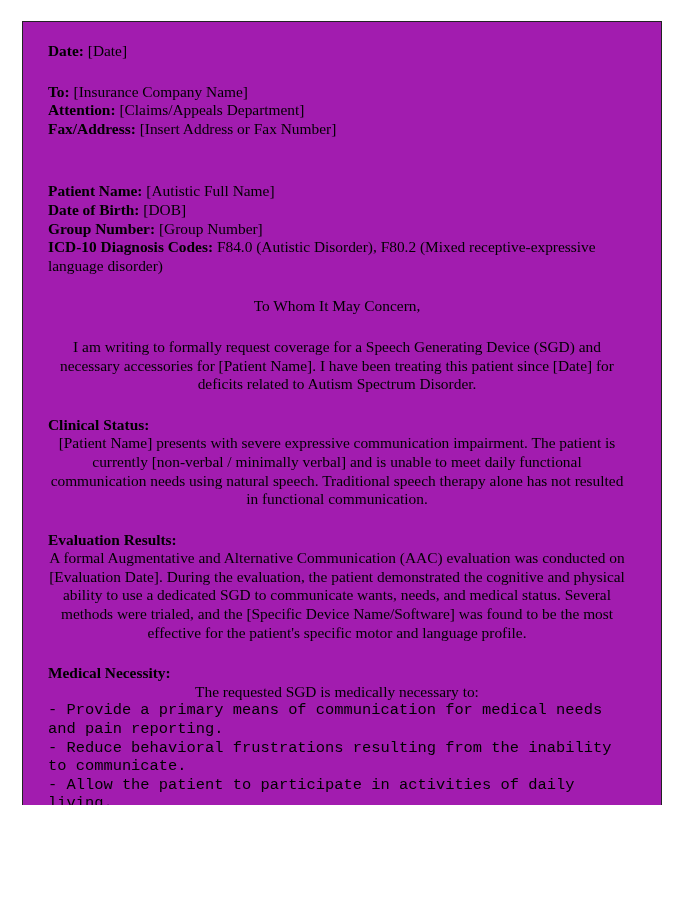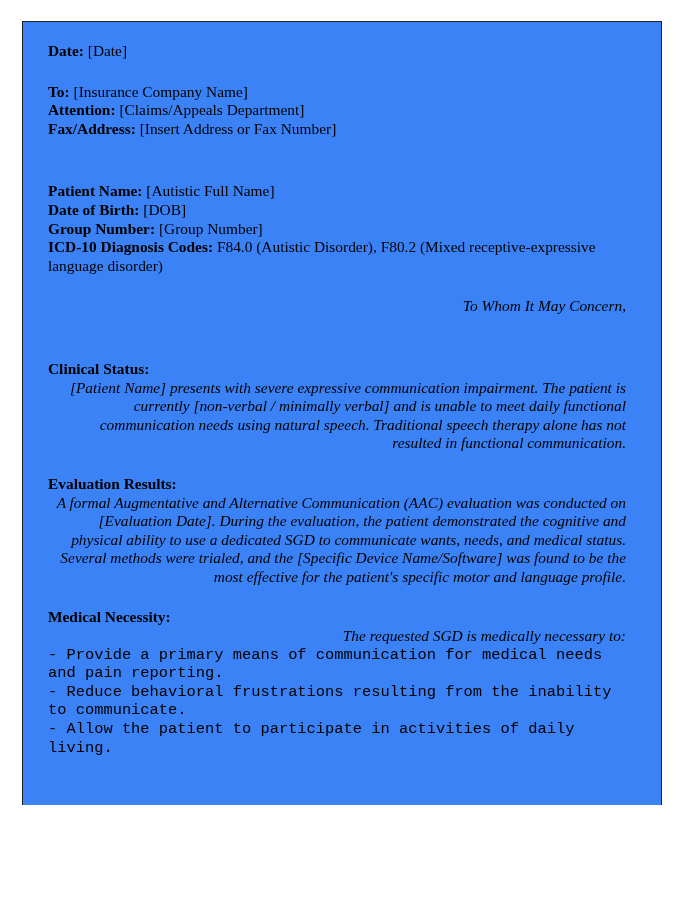--- a/index.html
+++ b/index.html
@@ -19,21 +19,21 @@
   
   #page-sheet {
     position: absolute;
     left: 22px;
     top: 21px;
     width: 640px;        
     height: 784px;       
     box-sizing: border-box;
     border: 1.6px solid #232323;
     border-bottom: none; 
-    background: #3b82f6;
+    background: #a21caf;
     overflow: hidden;
   }
 
   #doc-body {
     position: absolute;
     left: 25px;          
     top: 20px;
     width: 578px;        
     font-size: 15.4px;
     line-height: 18.6px;
@@ -52,22 +52,21 @@
     font-weight: bold;
   }
 
   .heading {
     font-weight: bold;
     margin: 0;
   }
 
   .para {
     margin: 0;
-    text-align: right;
-    font-style: italic;
+    text-align: center;
   }
 
   .bullet-line {
     margin: 0;
     font-family: Liberation Mono, monospace;
   }
 </style>
 </head>
 <body>
 
@@ -97,20 +96,21 @@
       <p class="line"><span class="lbl">Group Number:</span> <span>[Group Number]</span></p>
       <p class="line"><span class="lbl">ICD-10 Diagnosis Codes:</span> <span>F84.0 (Autistic Disorder), F80.2 (Mixed receptive-expressive language disorder)</span></p>
     </div>
 
     <div class="gap-lg"></div>
 
     <p class="para">To Whom It May Concern,</p>
 
     <div class="gap-lg"></div>
 
+    <p class="para">I am writing to formally request coverage for a Speech Generating Device (SGD) and necessary accessories for [Patient Name]. I have been treating this patient since [Date] for deficits related to Autism Spectrum Disorder.</p>
 
     <div class="gap-lg"></div>
 
     <div class="block">
       <p class="heading">Clinical Status:</p>
       <p class="para">[Patient Name] presents with severe expressive communication impairment. The patient is currently [non-verbal / minimally verbal] and is unable to meet daily functional communication needs using natural speech. Traditional speech therapy alone has not resulted in functional communication.</p>
     </div>
 
     <div class="gap-lg"></div>
 

